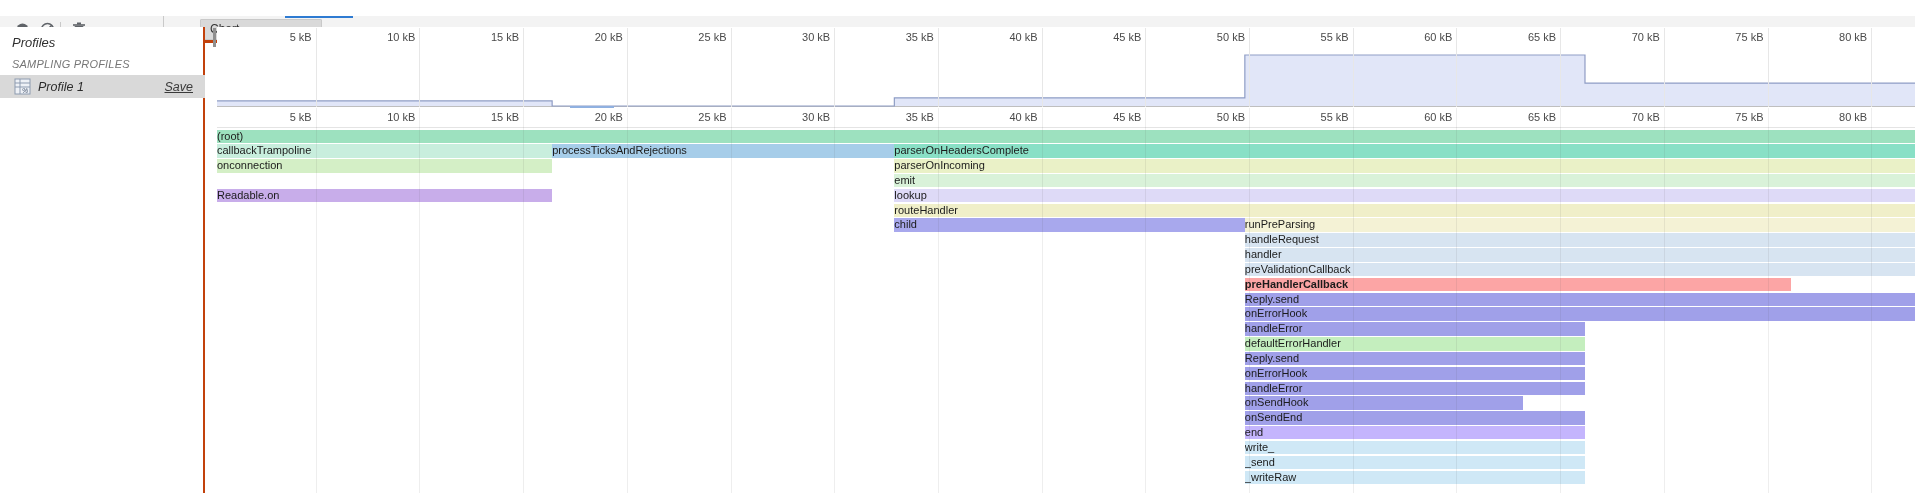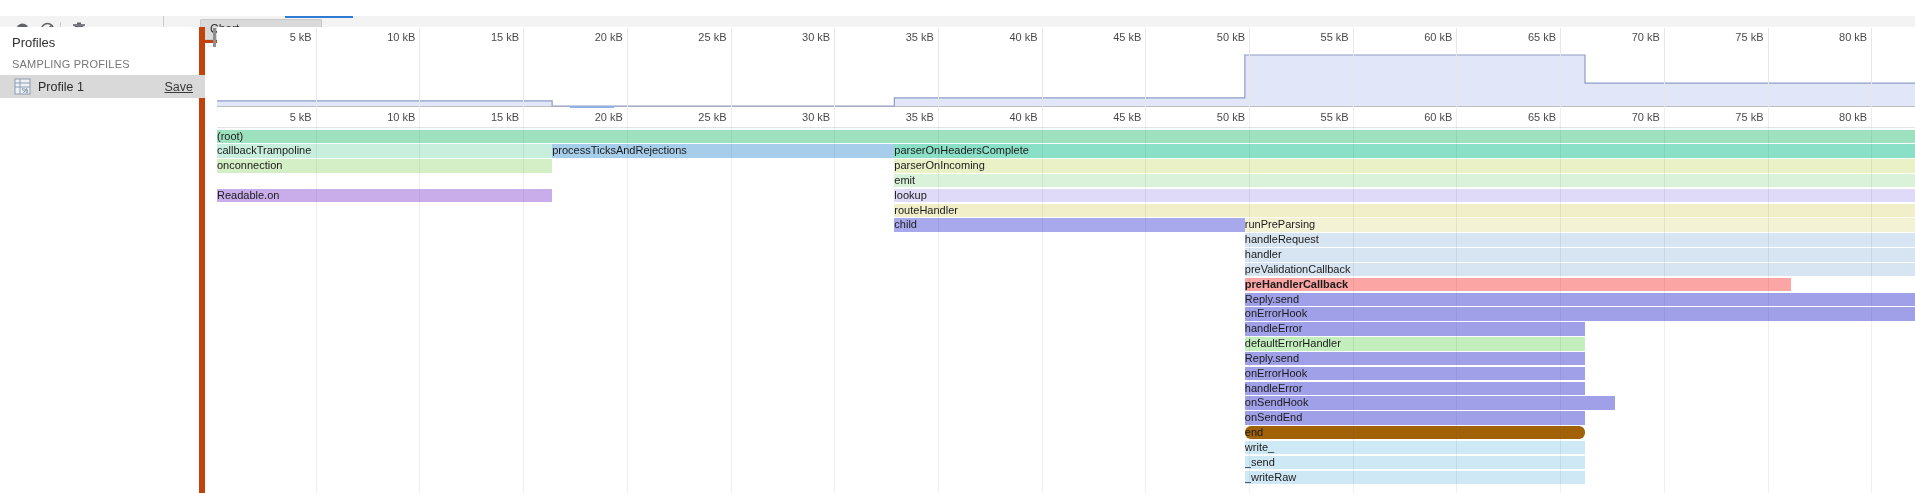--- a/index.html
+++ b/index.html
@@ -15,21 +15,21 @@
     align-items:center; justify-content:center; cursor:pointer; }
   .tb-sep { position:absolute; top:6px; width:1px; height:15px; background:#c9c9c9; }
   .tb-divider { position:absolute; left:163px; top:0; width:1px; height:27px; background:#c9c9c9; }
   .view-select { position:absolute; left:200px; top:3px; width:122px; height:21px;
     background:#d9d9d9; border:1px solid #c9c9c9; border-radius:1px; color:#333;
     font-size:12px; line-height:19px; padding-left:9px; cursor:pointer; }
   .view-select .chev { position:absolute; right:9px; top:6px; font-size:8px; color:#555; }
 
   
   .sidebar { position:absolute; left:0; top:27px; width:205px; height:466px;
-    background:#fff; border-right:6px solid #c2410c; }
+    background:#fff; border-right:2px solid #c2410c;font-style:italic; }
   .profiles-heading { position:absolute; left:12px; top:8px; font-size:13px; color:#303030; }
   .section-label { position:absolute; left:12px; top:31px; font-size:11px; color:#767676; letter-spacing:.2px; }
   .profile-item { position:absolute; left:0; top:48px; width:205px; height:23px;
     background:#d9d9d9; display:flex; align-items:center; cursor:pointer; }
   .profile-item .p-icon { margin-left:14px; width:17px; height:17px; }
   .profile-item .p-name { margin-left:7px; font-size:12.5px; color:#2b2b2b; }
   .profile-item .p-save { margin-left:auto; margin-right:12px; font-size:12.5px;
     color:#3a3a3a; text-decoration:underline; cursor:pointer; }
 
   
@@ -197,22 +197,22 @@
         <div class="frame" style="left: 1027.85px; width: 682.346px; top: 140.14px; background: rgb(215, 228, 241);">handler</div>
         <div class="frame" style="left: 1027.85px; width: 682.346px; top: 154.97px; background: rgb(215, 228, 241);">preValidationCallback</div>
         <div class="frame" style="left: 1027.85px; width: 546px; top: 169.8px; background: #fca5a5; font-weight: bold;">preHandlerCallback</div>
         <div class="frame" style="left: 1027.85px; width: 682.346px; top: 184.63px; background: rgb(160, 160, 233);">Reply.send</div>
         <div class="frame" style="left: 1027.85px; width: 682.346px; top: 199.46px; background: rgb(160, 160, 233);">onErrorHook</div>
         <div class="frame" style="left: 1027.85px; width: 340.136px; top: 214.29px; background: rgb(160, 160, 233);">handleError</div>
         <div class="frame" style="left: 1027.85px; width: 340.136px; top: 229.12px; background: rgb(196, 238, 190);">defaultErrorHandler</div>
         <div class="frame" style="left: 1027.85px; width: 340.136px; top: 243.95px; background: rgb(160, 160, 233);">Reply.send</div>
         <div class="frame" style="left: 1027.85px; width: 340.136px; top: 258.78px; background: rgb(160, 160, 233);">onErrorHook</div>
         <div class="frame" style="left: 1027.85px; width: 340.136px; top: 273.61px; background: rgb(160, 160, 233);">handleError</div>
-        <div class="frame" style="left: 1027.85px; width: 370px; top: 288.44px; background: rgb(160, 160, 233);">onSendHook</div>
+        <div class="frame" style="left: 1027.85px; width: 278px; top: 288.44px; background: rgb(160, 160, 233);">onSendHook</div>
         <div class="frame" style="left: 1027.85px; width: 340.136px; top: 303.27px; background: rgb(160, 160, 233);">onSendEnd</div>
-        <div class="frame" style="left: 1027.85px; width: 340.136px; top: 318.1px; background: #a16207; border-radius: 6px;">end</div>
+        <div class="frame" style="left: 1027.85px; width: 340.136px; top: 318.1px; background: #c4b5fd;">end</div>
         <div class="frame" style="left: 1027.85px; width: 340.136px; top: 332.93px; background: rgb(207, 232, 246);">write_</div>
         <div class="frame" style="left: 1027.85px; width: 340.136px; top: 347.76px; background: rgb(207, 232, 246);">_send</div>
         <div class="frame" style="left: 1027.85px; width: 340.136px; top: 362.59px; background: rgb(207, 232, 246);">_writeRaw</div>
       </div>
   </div>
 
 </div>
 
 </body></html>

